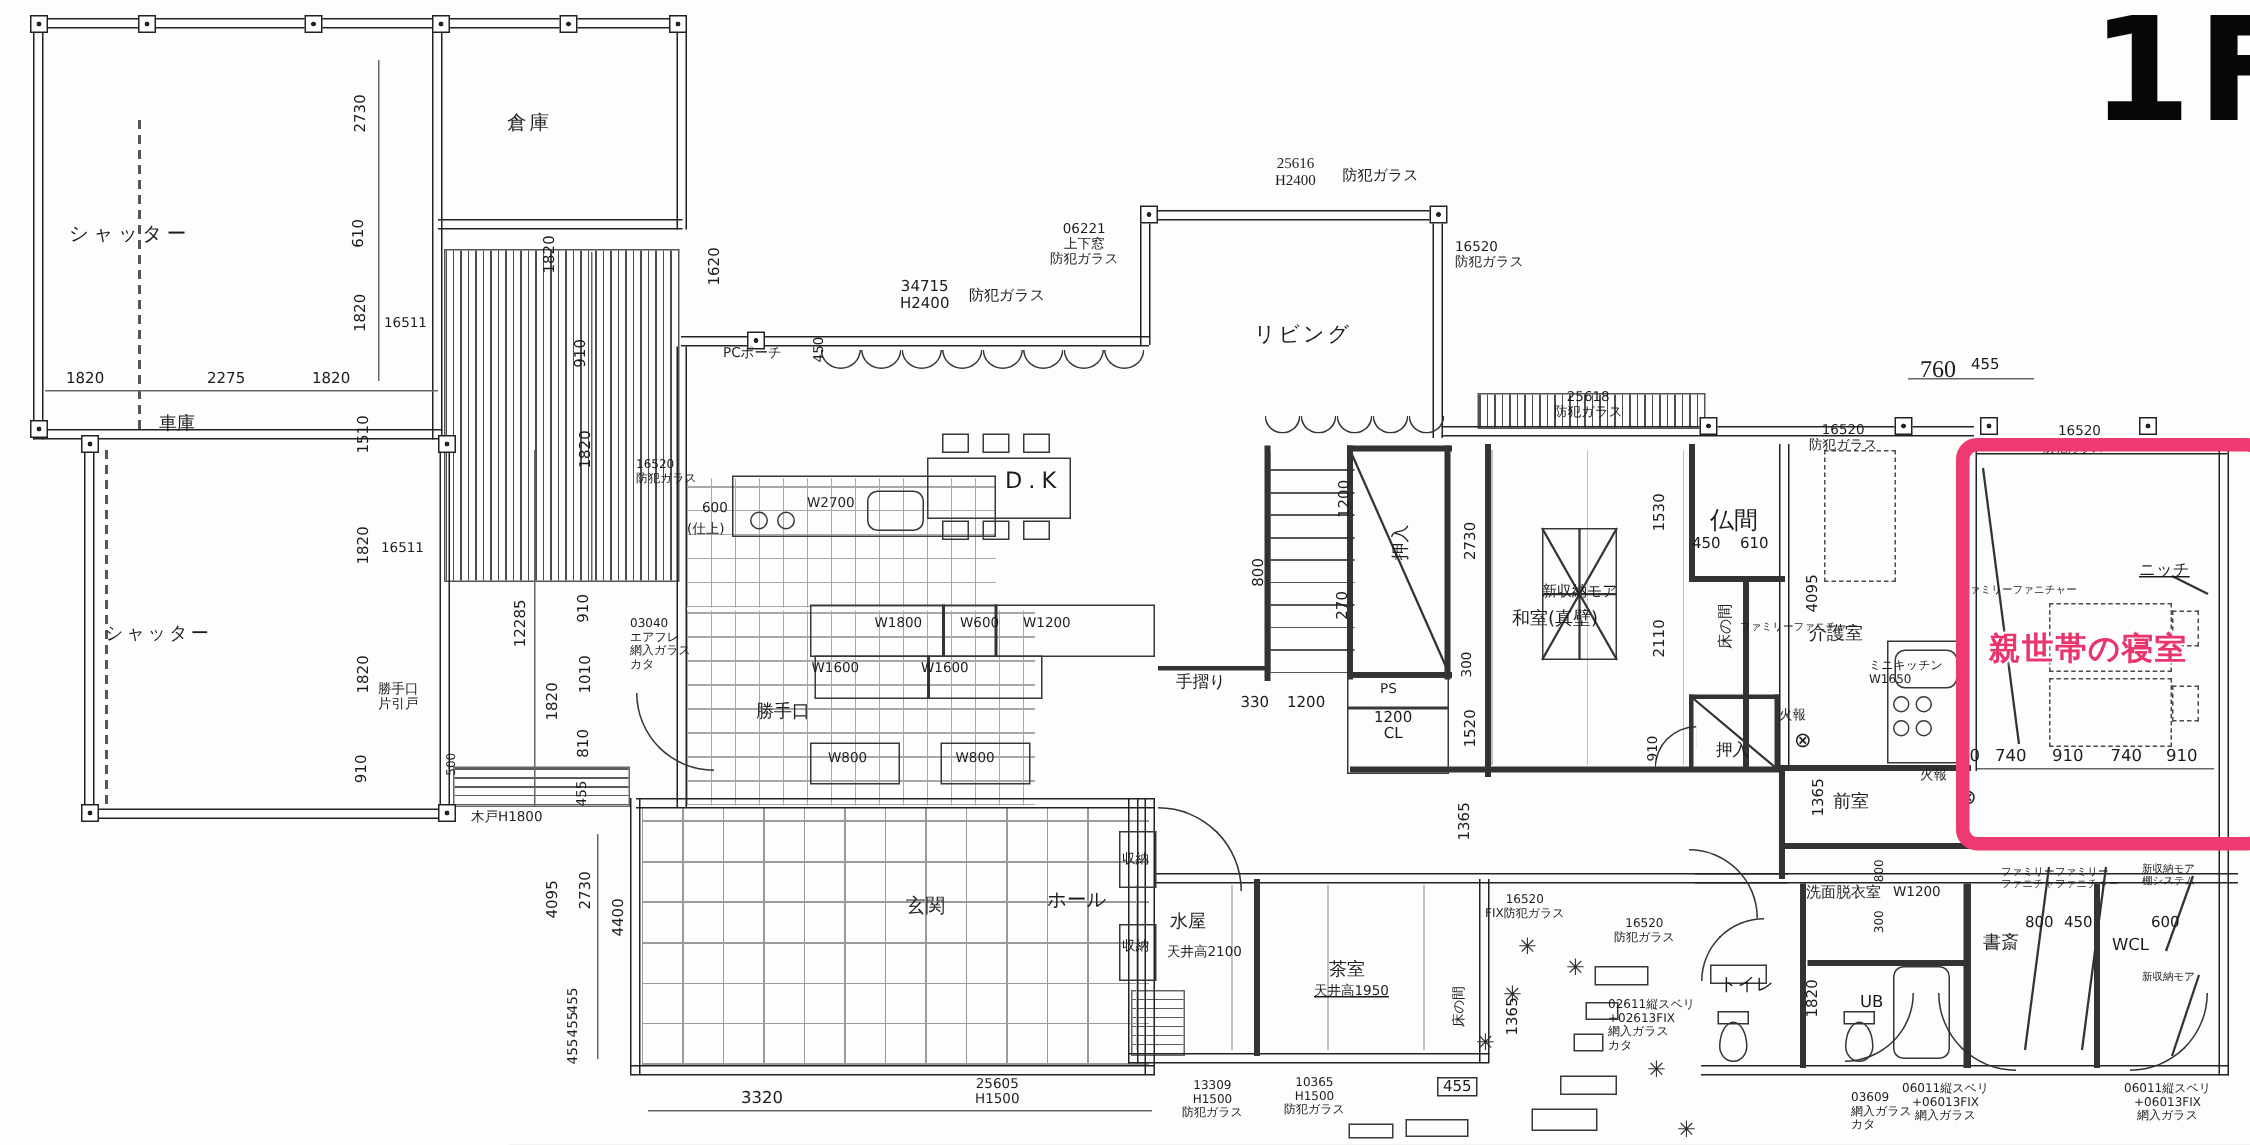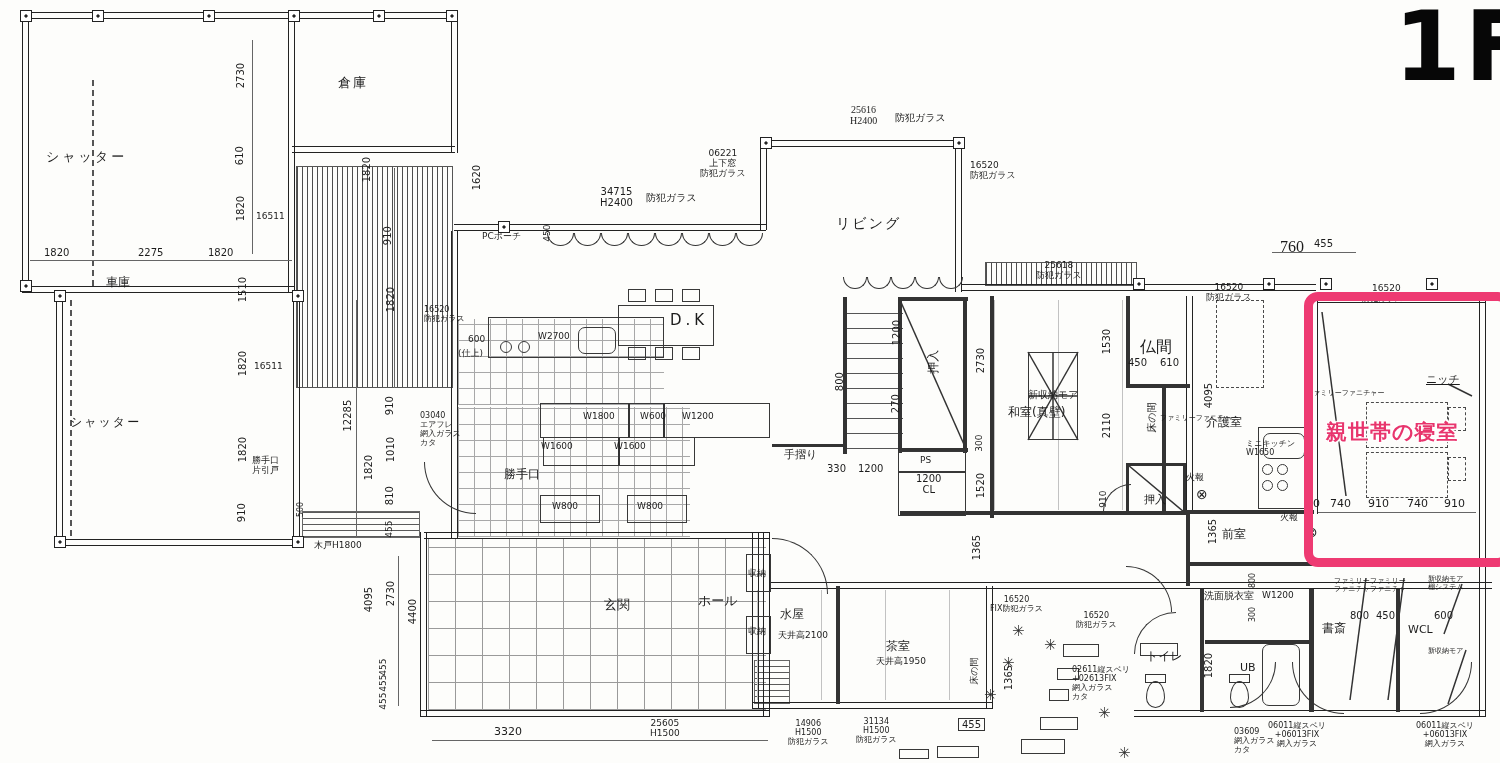--- a/index.html
+++ b/index.html
@@ -323,38 +323,38 @@
       <div class="lbl" style="left: 1368px; top: 498px; font-size: 11px;">910</div>
       <div class="lbl" style="left: 1407px; top: 498px; font-size: 11px;">740</div>
       <div class="lbl" style="left: 1444px; top: 498px; font-size: 11px;">910</div>
       <div class="lbl" style="left: 604px; top: 598px; font-size: 13px;">玄関</div>
       <div class="lbl" style="left: 698px; top: 594px; font-size: 13px;">ホール</div>
       <div class="lbl" style="left: 748px; top: 568px; font-size: 9px;">収納</div>
       <div class="lbl" style="left: 748px; top: 626px; font-size: 9px;">収納</div>
       <div class="lbl" style="left: 780px; top: 608px; font-size: 12px;">水屋</div>
       <div class="lbl" style="left: 778px; top: 630px; font-size: 9px; text-align: right;">天井高2100</div>
       <div class="lbl" style="left: 886px; top: 640px; font-size: 12px;">茶室</div>
-      <div class="lbl" style="left: 876px; top: 656px; font-size: 9px;">天井高1950</div>
+      <div class="lbl" style="left: 876px; top: 656px; font-size: 9px; text-decoration: underline;">天井高1950</div>
       <div class="lbl rot" style="left: 960px; top: 666px; font-size: 9px;">床の間</div>
       <div class="lbl rot" style="left: 964px; top: 542px; font-size: 10px;">1365</div>
       <div class="lbl rot" style="left: 996px; top: 672px; font-size: 10px;">1365</div>
       <div class="lbl boxed" style="left: 958px; top: 718px; font-size: 10px;">455</div>
       <div class="lbl rot" style="left: 356px; top: 594px; font-size: 10px;">4095</div>
       <div class="lbl rot" style="left: 378px; top: 588px; font-size: 10px;">2730</div>
       <div class="lbl rot" style="left: 400px; top: 606px; font-size: 10px;">4400</div>
       <div class="lbl rot" style="left: 374px; top: 662px; font-size: 9px;">455</div>
       <div class="lbl rot" style="left: 374px; top: 678px; font-size: 9px;">455</div>
       <div class="lbl rot" style="left: 374px; top: 696px; font-size: 9px;">455</div>
       <div class="lbl" style="left: 494px; top: 726px; font-size: 11px;">3320</div>
       <div class="lbl ctr" style="left: 650px; top: 718px; font-size: 9px;">25605
 H1500</div>
-      <div class="lbl ctr" style="left: 788px; top: 720px; font-size: 8px;">14906
+      <div class="lbl ctr" style="left: 788px; top: 720px; font-size: 8px;">13309
 H1500
 防犯ガラス</div>
-      <div class="lbl ctr" style="left: 856px; top: 718px; font-size: 8px;">31134
+      <div class="lbl ctr" style="left: 856px; top: 718px; font-size: 8px;">10365
 H1500
 防犯ガラス</div>
       <div class="lbl ctr" style="left: 990px; top: 596px; font-size: 8px;">16520
 FIX防犯ガラス</div>
       <div class="lbl ctr" style="left: 1076px; top: 612px; font-size: 8px;">16520
 防犯ガラス</div>
       <div class="lbl" style="left: 1072px; top: 666px; font-size: 8px;">02611縦スベリ
 +02613FIX
 網入ガラス
 カタ</div>

